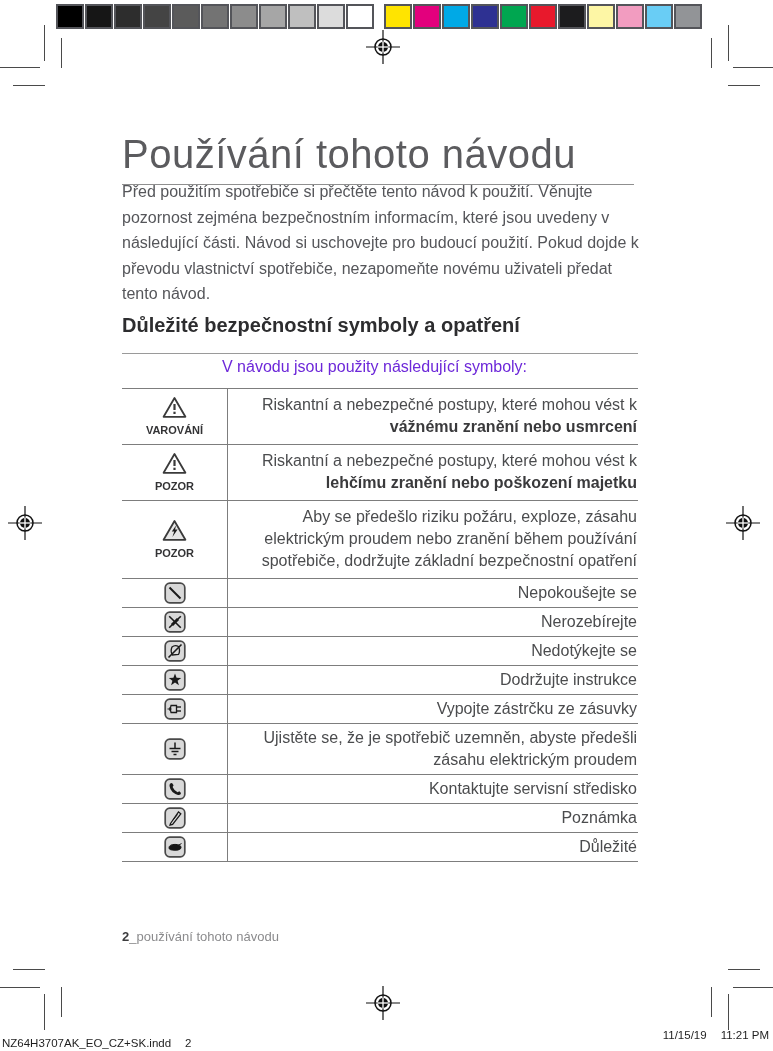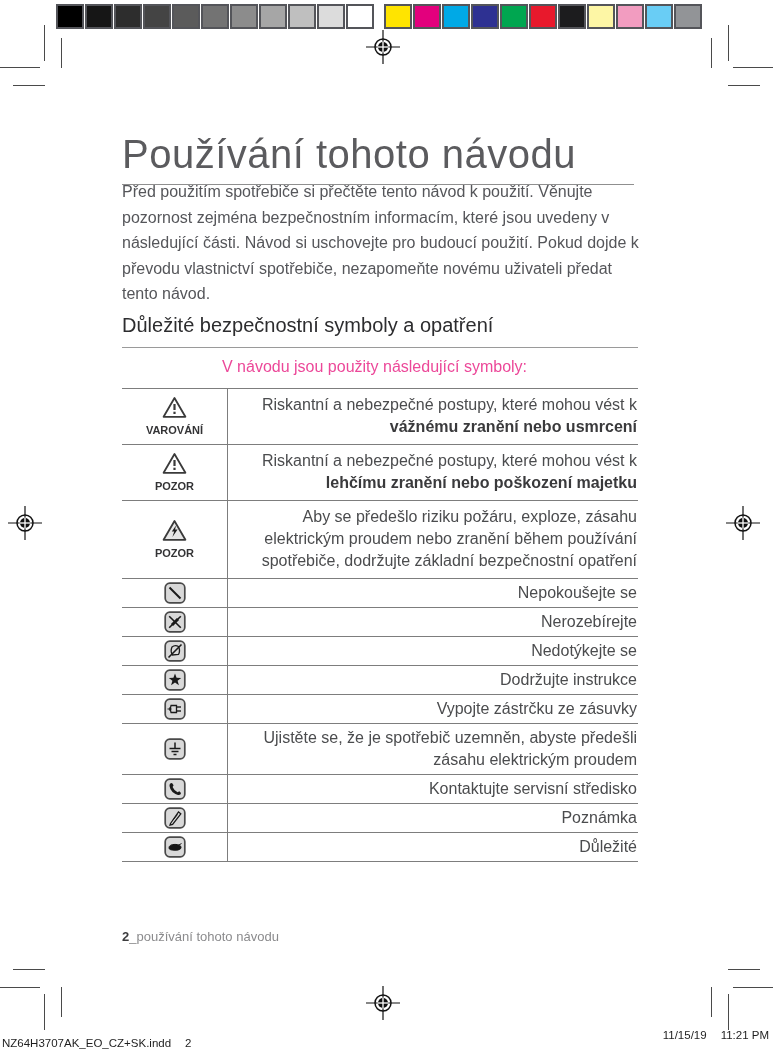--- a/index.html
+++ b/index.html
@@ -21,25 +21,25 @@
   .content{position:absolute;left:122px;top:0;width:516px;}
 
   .doc-title{position:absolute;top:132px;left:0;width:512px;margin:0;
     font-size:40px;font-weight:300;letter-spacing:0.5px;color:#5b5b5e;
     padding-bottom:7px;border-bottom:1px solid #8f8f8f;white-space:nowrap;}
 
   .lead{position:absolute;top:179px;left:0;width:520px;margin:0;
     font-size:16px;line-height:25.5px;color:#55565a;}
 
   .section-heading{position:absolute;top:314px;left:0;width:516px;margin:0;
-    font-size:20px;font-weight:normal;color:#2d2d2f;
-    padding-bottom:10px;border-bottom:1px solid #9a9a9a;}
+    font-size:20px;font-weight:bold;color:#2d2d2f;
+    padding-bottom:16px;border-bottom:1px solid #9a9a9a;}
 
   .symbols-intro{position:absolute;top:358px;left:100px;margin:0;
-    font-size:16px;color:#ec4899;}
+    font-size:16px;color:#6d28d9;}
 
   
   table{border-collapse:collapse;width:516px;font-size:16px;color:#4b4c4e;}
   td{border-top:1px solid #7d7d7d;border-bottom:1px solid #7d7d7d;vertical-align:middle;}
   td.icon-cell{width:103px;border-right:1px solid #7d7d7d;text-align:center;}
   td.text-cell{padding-left:13px;line-height:22px;text-align:right;}
   .b{font-weight:bold;color:#3a3a3c;}
 
   .warning-table{position:absolute;top:388px;left:0;}
   .warning-table td{padding-top:5px;padding-bottom:6px;}

